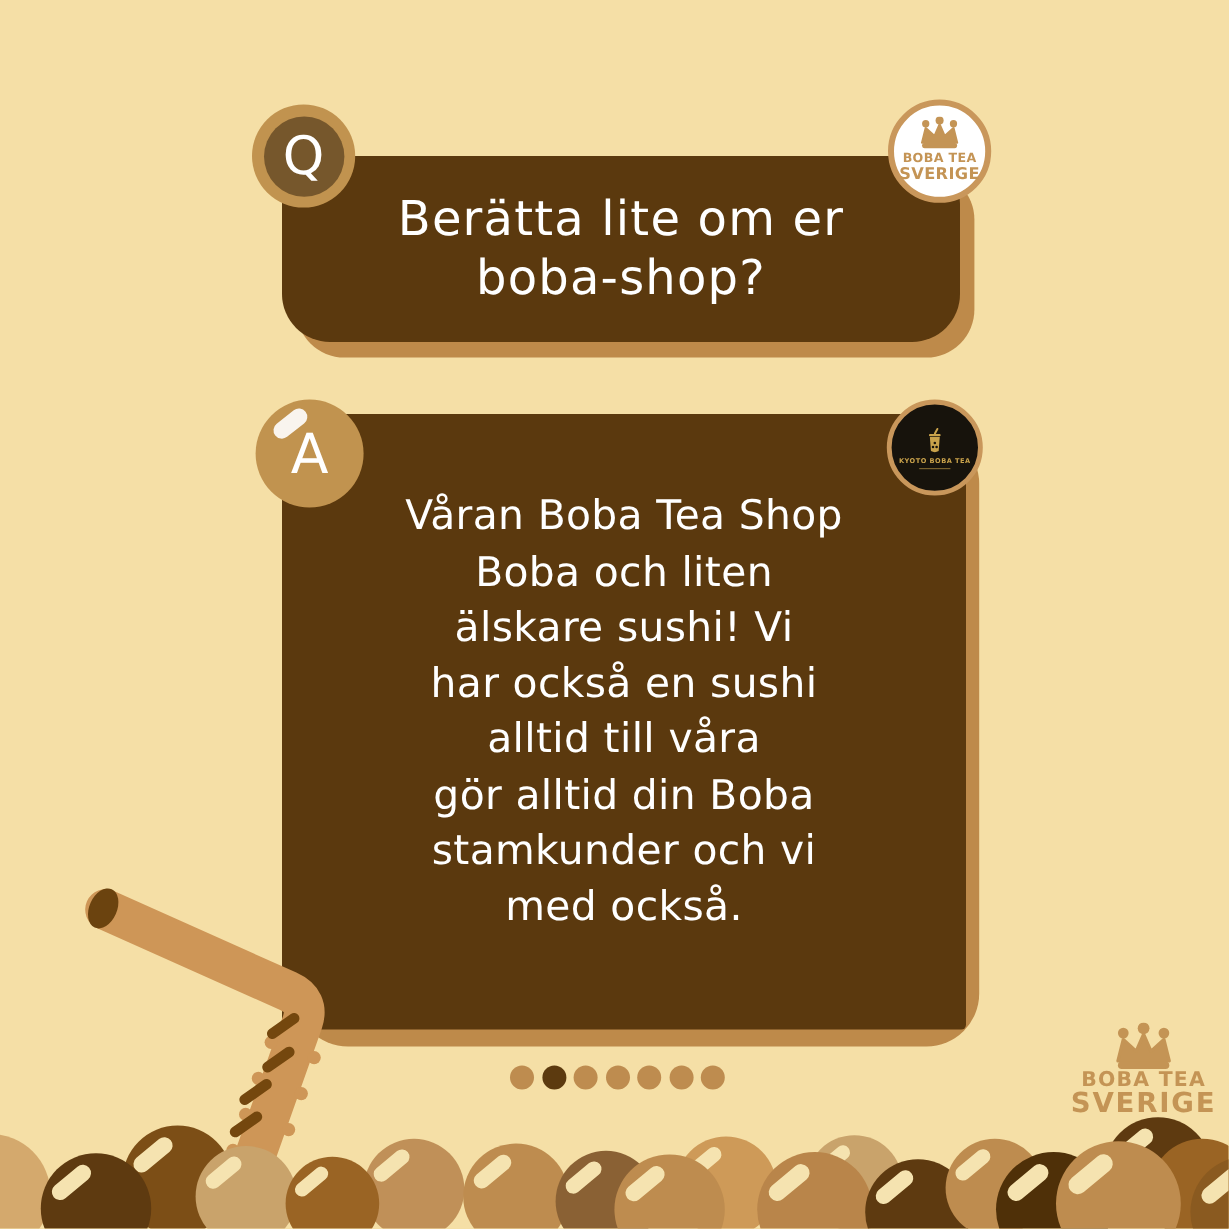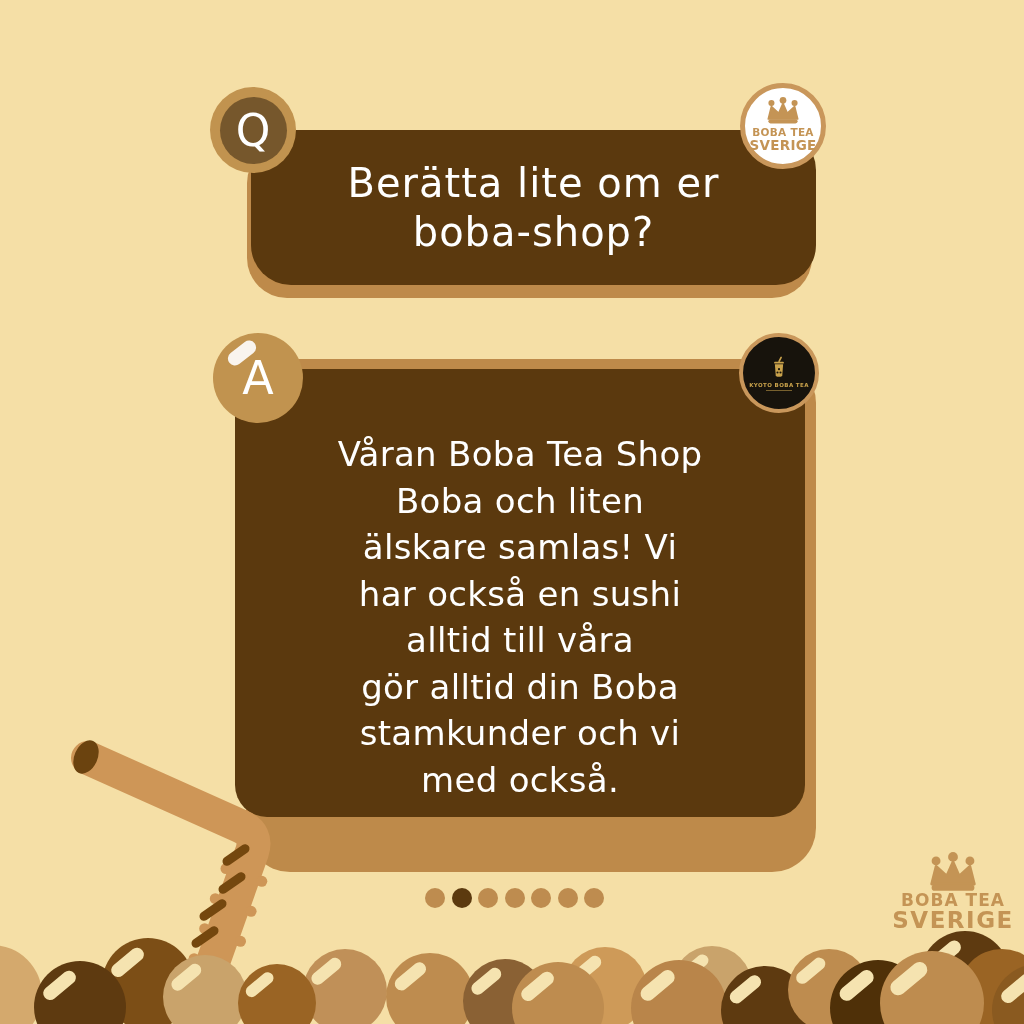--- a/index.html
+++ b/index.html
@@ -6,22 +6,22 @@
   .canvas{position:relative;width:1024px;height:1024px;background:#F5DFA6;overflow:hidden;
           font-family:"DejaVu Sans","Liberation Sans",sans-serif;}
 
   
   .card-shadow{position:absolute;background:#BE8A4A;}
   .q-shadow{left:247px;top:143px;width:565px;height:155px;border-radius:40px;}
   .a-shadow{left:246px;top:359px;width:570px;height:513px;border-radius:44px;}
   .card{position:absolute;background:#5B390E;color:#FFFFFF;}
   .q-card{left:235px;top:130px;width:565px;height:155px;border-radius:40px;
           display:flex;flex-direction:column;align-items:center;justify-content:center;
-          font-size:40px;line-height:49px;letter-spacing:1px;text-align:center;margin-left:16px;}
-  .a-card{left:235px;top:345px;width:570px;height:448px;border-radius:32px;margin-top:24px;}
+          font-size:40px;line-height:49px;letter-spacing:1px;text-align:center;}
+  .a-card{left:235px;top:345px;width:570px;height:513px;border-radius:4px;}
   .a-text{position:absolute;left:0;right:0;top:62px;text-align:center;
           font-size:34px;line-height:46.5px;letter-spacing:0.3px;}
 
   
   .q-badge{position:absolute;left:210px;top:87px;width:86px;height:86px;border-radius:50%;
            background:#C1934F;display:flex;align-items:center;justify-content:center;}
   .q-badge-inner{width:67px;height:67px;border-radius:50%;background:#76572C;
                  display:flex;align-items:center;justify-content:center;
                  color:#fff;font-size:44px;}
 
@@ -90,21 +90,21 @@
     </svg>
     <div class="brand-l1">BOBA TEA</div>
     <div class="brand-l2">SVERIGE</div>
   </div>
 
   <div class="card-shadow a-shadow"></div>
   <div class="card a-card">
     <div class="a-text" id="answer-lines">
         <div>Våran Boba Tea Shop</div>
         <div>Boba och liten</div>
-        <div>älskare samlas! Vi</div>
+        <div>älskare sushi! Vi</div>
         <div>har också en sushi</div>
         <div>alltid till våra</div>
         <div>gör alltid din Boba</div>
         <div>stamkunder och vi</div>
         <div>med också.</div>
       </div>
   </div>
   <div class="a-badge">
     <span class="a-badge-shine"></span>
     <span>A</span>

